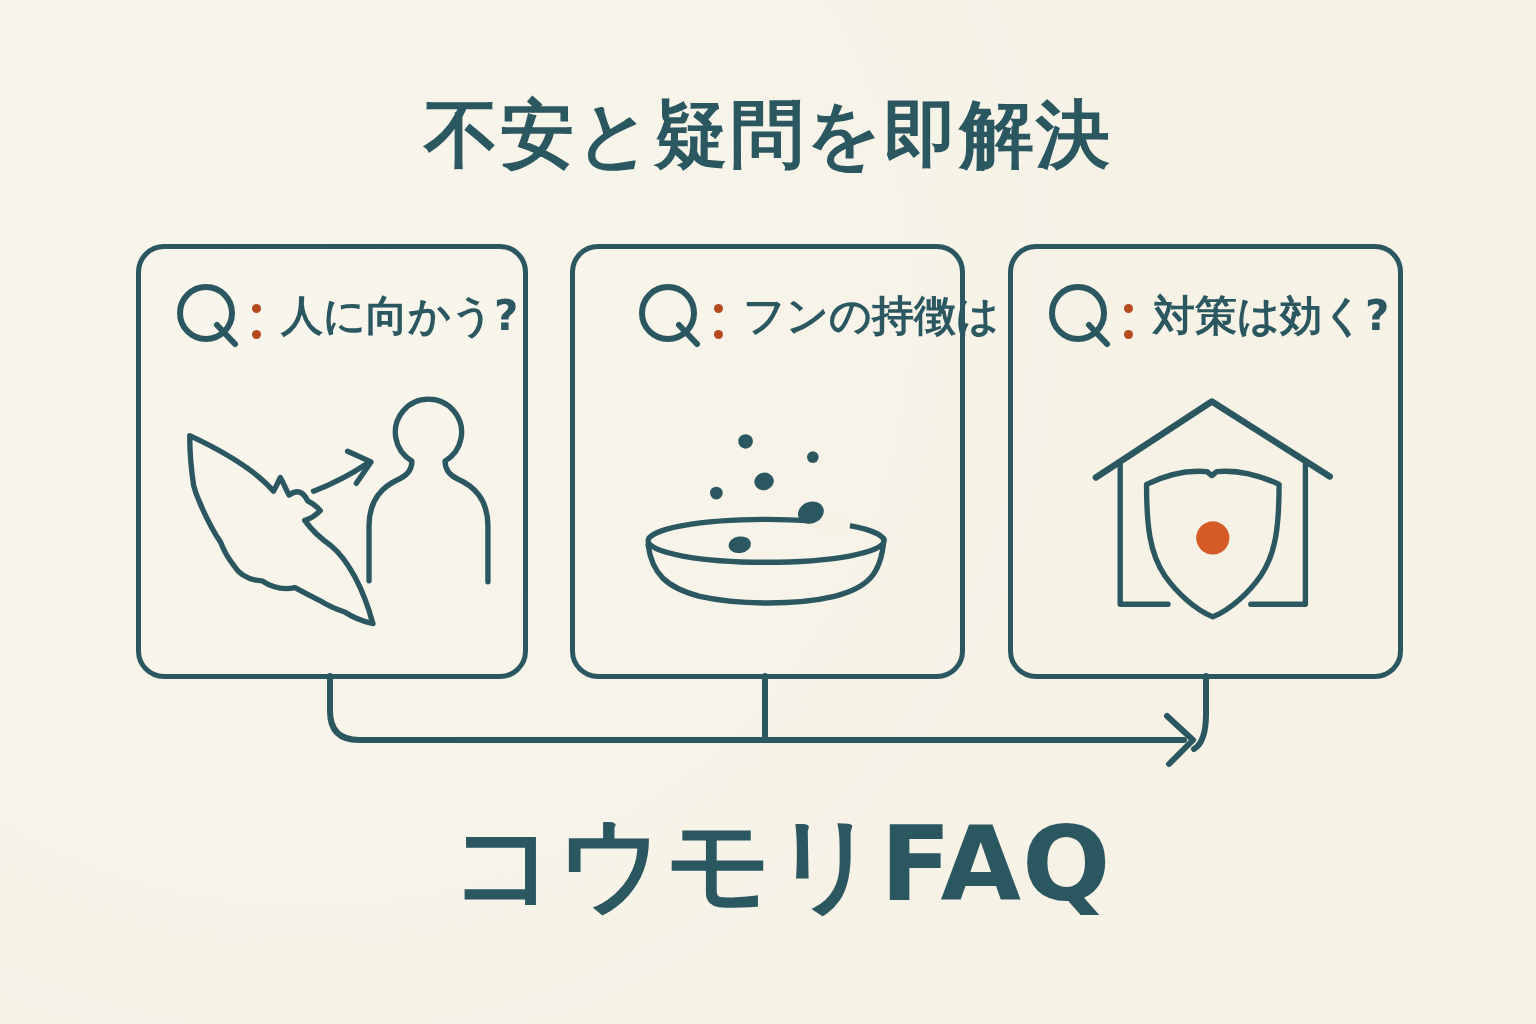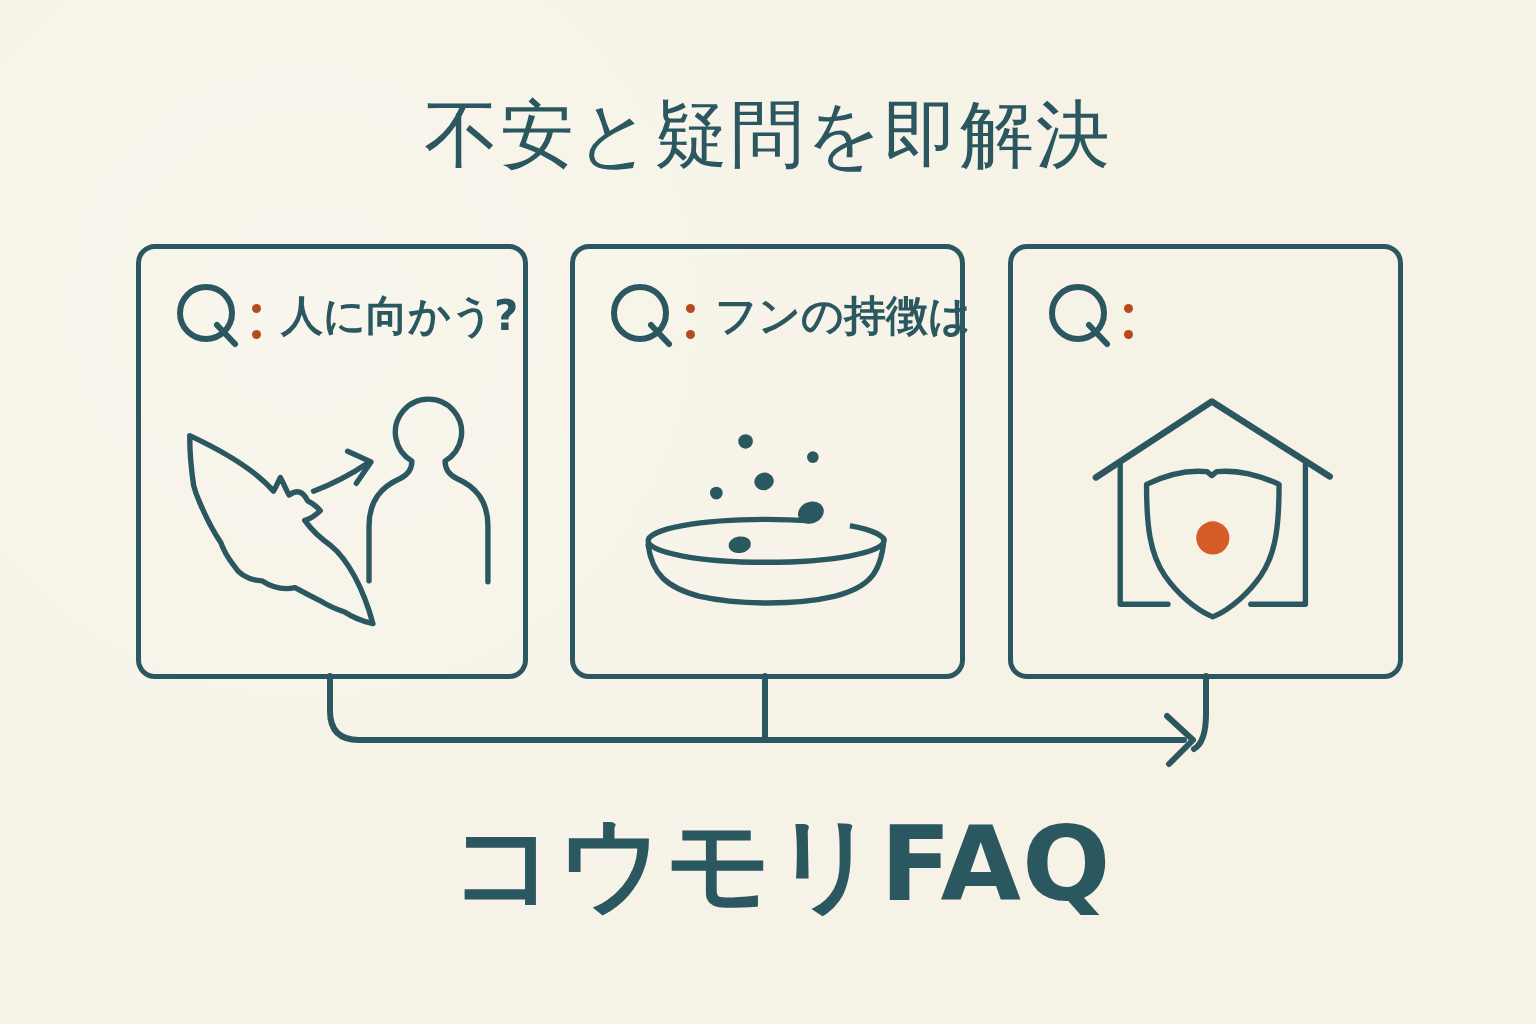--- a/index.html
+++ b/index.html
@@ -20,47 +20,47 @@
       radial-gradient(circle at 20% 30%, rgba(255,255,255,0.25), transparent 60%),
       #f6f2e6;
   }
   .top-title {
     position: absolute;
     top: 86px;
     left: 0;
     width: 100%;
     text-align: center;
     font-size: 74px;
-    font-weight: 400;
+    font-weight: 700;
     letter-spacing: 2px;
     color: #2b5761;
   }
   .bottom-title {
     position: absolute;
     top: 796px;
     left: 0;
     width: 100%;
     text-align: center;
     font-size: 104px;
     font-weight: 700;
     letter-spacing: 1px;
     color: #2b5761;
     padding-left: 13px;
   }
   .card {
     position: absolute;
     top: 244px;
     height: 435px;
     border: 5px solid #2b5761;
-    border-radius: 19px;
+    border-radius: 28px;
     box-sizing: border-box;
     background: transparent;
   }
   .card1 { left: 136px; width: 392px; }
-  .card2 { left: 570px; width: 395px; }
+  .card2 { left: 570px; width: 395px; padding-left: 28px; }
   .card3 { left: 1008px; width: 395px; }
   .card-header {
     display: flex;
     align-items: center;
     padding: 32px 0 0 36px;
     height: 70px;
   }
   .q-icon { flex: 0 0 auto; }
   .colon {
     display: flex;
@@ -193,20 +193,21 @@
   <div class="card card3">
     <div class="card-header">
       <svg class="q-icon" width="64" height="68" viewBox="0 0 64 68" aria-label="Q">
         <circle class="ink" cx="29" cy="31" r="26" style="stroke-width:6"></circle>
         <path class="ink" d="M 40 43 L 58 62" style="stroke-width:6"></path>
       </svg>
       <span class="colon">
           <i></i>
           <i></i>
         </span>
+      <span class="question">対策は効く?</span>
     </div>
     <svg class="illust" viewBox="0 0 395 297">
 
       <path class="ink" d="M 85 89 L 204 11 L 325 88" style="stroke-width:6.5"></path>
 
       <path class="ink" d="M 110 76 L 110 219 L 159 219"></path>
       <path class="ink" d="M 300 76 L 300 219 L 244 219"></path>
 
       <path class="ink" d="M 137 96
         Q 170 80 199 83 L 204 87 L 209 83 Q 238 80 273 96

